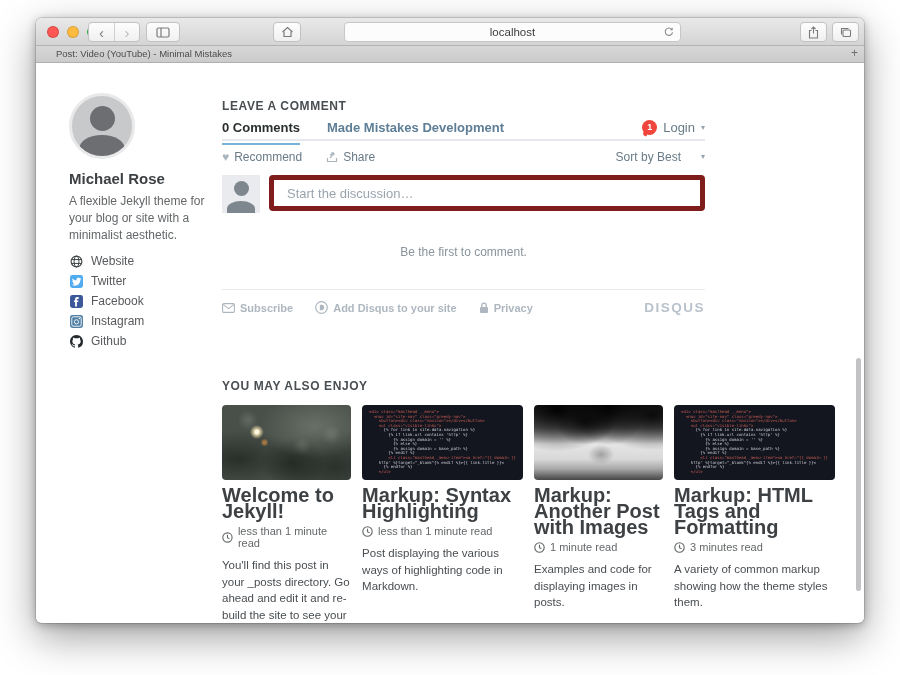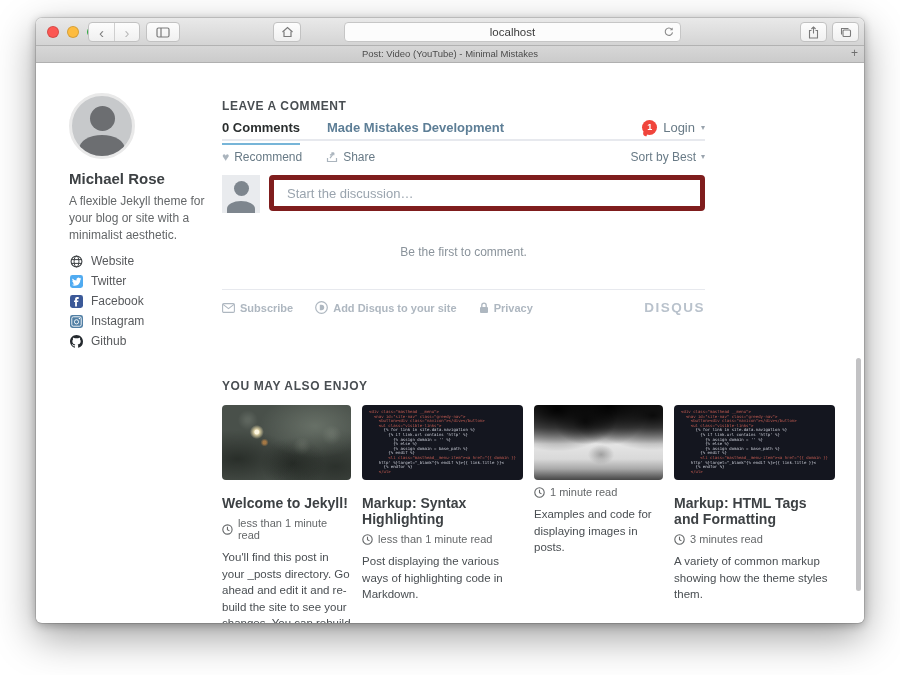--- a/index.html
+++ b/index.html
@@ -25,21 +25,21 @@
   .btn-sidebar { left:110px; width:34px; }
   .btn-home { left:237px; width:28px; }
   .addressbar { position:absolute; left:264px; top:4px; width:337px; height:20px;
                 border:1px solid #c6c6c6; border-radius:4px; background:#fcfcfc;
                 font-size:11.5px; color:#3c3c3c; text-align:center; line-height:18px;margin-left:44px; }
   .addr-reload { position:absolute; right:6px; top:3px; }
   .btn-share { left:764px; width:27px; }
   .btn-tabs { left:796px; width:27px; }
   
   .tabbar { position:relative; height:17px; background:linear-gradient(#d7d7d7,#cbcbcb);
-            border-bottom:1px solid #b0b0b0; text-align:center; }
+            border-bottom:1px solid #b0b0b0; text-align:left;padding-left:20px; }
   .tab-title { font-size:9.5px; color:#4c4c4c; line-height:16px; }
   .newtab { position:absolute; right:6px; top:0; font-size:12px; line-height:15px; color:#6e6e6e; }
   
   .content { position:relative; width:100%; height:559px; background:#fff; }
   
   .sidebar { position:absolute; left:33px; top:0; width:158px; }
   .avatar { margin-top:30px; width:66px; height:66px; border-radius:50%;
             background:#c7c9cb; border:3px solid #e9e9e9; position:relative; overflow:hidden; }
   .avatar::before { content:""; position:absolute; left:50%; top:10px; width:25px; height:25px;
                     margin-left:-12.5px; border-radius:50%; background:#6c6e71; }
@@ -67,21 +67,21 @@
               font-size:9px; font-weight:bold; display:flex; align-items:center; justify-content:center;
               position:relative; }
   .dq-badge::after { content:""; position:absolute; left:1px; bottom:-1px; width:4px; height:4px;
                      background:#f0453c; border-radius:0 0 0 3px; transform:rotate(10deg); }
   .dq-login-label { font-size:13px; color:#687a86; }
   .dq-caret { font-size:8px; color:#9aa4ae; }
   .dq-actions { margin-top:8px; display:flex; align-items:center; height:15px; }
   .dq-act { display:flex; align-items:center; gap:5px; font-size:12px; color:#687a86; }
   .dq-act + .dq-act { margin-left:24px; }
   .heart { color:#aab4bd; font-size:12px; }
-  .dq-sort { margin-left:auto; display:flex; align-items:center; gap:5px; font-size:12px; color:#687a86; }
+  .dq-sort { margin-left:auto; display:flex; align-items:center; gap:20px; font-size:12px; color:#687a86; }
   .composer { margin-top:11px; display:flex; }
   .d-avatar { width:38px; height:38px; background:#e9ebee; position:relative; overflow:hidden; flex:none; }
   .d-avatar::before { content:""; position:absolute; left:50%; top:6px; width:15px; height:15px;
                       margin-left:-7.5px; border-radius:50%; background:#7e868e; }
   .d-avatar::after { content:""; position:absolute; left:50%; bottom:-4px; width:28px; height:16px;
                      margin-left:-14px; border-radius:50% 50% 0 0; background:#7e868e; }
   .dq-input { flex:1; margin-left:9px; height:36px; border:5px solid #7f1d1d; border-radius:4px;
               padding:0 13px; font-size:13px; color:#2a2e2e; font-family:"Liberation Sans",sans-serif; }
   .dq-input::placeholder { color:#9aa4ae; }
   .dq-empty { margin-top:32px; text-align:center; font-size:12px; color:#8a939b; }
@@ -110,21 +110,21 @@
                 white-space:pre; overflow:hidden; }
   .code-lines div[data-c="r"] { color:#c05a50; }
   .code-lines div[data-c="w"] { color:#c9ccd6; }
   .thumb-fog { background-image:
       radial-gradient(ellipse at 18% 6%, rgba(0,0,0,.95), transparent 42%),
       radial-gradient(ellipse at 58% 0%, rgba(0,0,0,.92), transparent 38%),
       radial-gradient(ellipse at 92% 14%, rgba(0,0,0,.85), transparent 38%),
       radial-gradient(ellipse at 40% 22%, rgba(8,8,8,.8), transparent 28%),
       radial-gradient(ellipse at 52% 66%, rgba(110,110,110,.55), transparent 14%),
       linear-gradient(180deg, #232323 0%, #6f6f6f 30%, #e5e5e5 52%, #d9d9d9 72%, #a9a9a9 85%, #5f5f5f 96%, #474747 100%); }
-  .rel-title { margin-top:15px; font-size:14px; font-weight:bold; line-height:16px; color:#3d4144; cursor:pointer; }
+  .rel-title { margin-top:7px; font-size:20px; font-weight:bold; line-height:16px; color:#3d4144; cursor:pointer; }
   .rel-meta { margin-top:6px; display:flex; align-items:center; gap:5px; font-size:11px; color:#646769; }
   .rel-excerpt { margin-top:8px; font-size:11.5px; line-height:16.5px; color:#494e52; }
   
   .scroll-thumb { position:absolute; right:3px; top:295px; width:5px; height:233px;
                   border-radius:3px; background:#c2c2c4; }
   svg { display:block; }
 </style>
 </head>
 <body>
 
@@ -335,20 +335,21 @@
               <circle cx="5.5" cy="5.5" r="4.7" fill="none" stroke="#646769" stroke-width="1.1"></circle>
               <path d="M5.5 2.8v2.9l2 1.2" fill="none" stroke="#646769" stroke-width="1.1"></path>
             </svg>
             <span>less than 1 minute read</span>
           </div>
           <div class="rel-excerpt">Post displaying the various ways of highlighting code in Markdown.</div>
         </article>
 
         <article class="rel-card">
           <div class="thumb thumb-fog"></div>
+          <div class="rel-title">Markup: Another Post with Images</div>
           <div class="rel-meta">
             <svg width="11" height="11" viewBox="0 0 11 11">
               <circle cx="5.5" cy="5.5" r="4.7" fill="none" stroke="#646769" stroke-width="1.1"></circle>
               <path d="M5.5 2.8v2.9l2 1.2" fill="none" stroke="#646769" stroke-width="1.1"></path>
             </svg>
             <span>1 minute read</span>
           </div>
           <div class="rel-excerpt">Examples and code for displaying images in posts.</div>
         </article>
 

